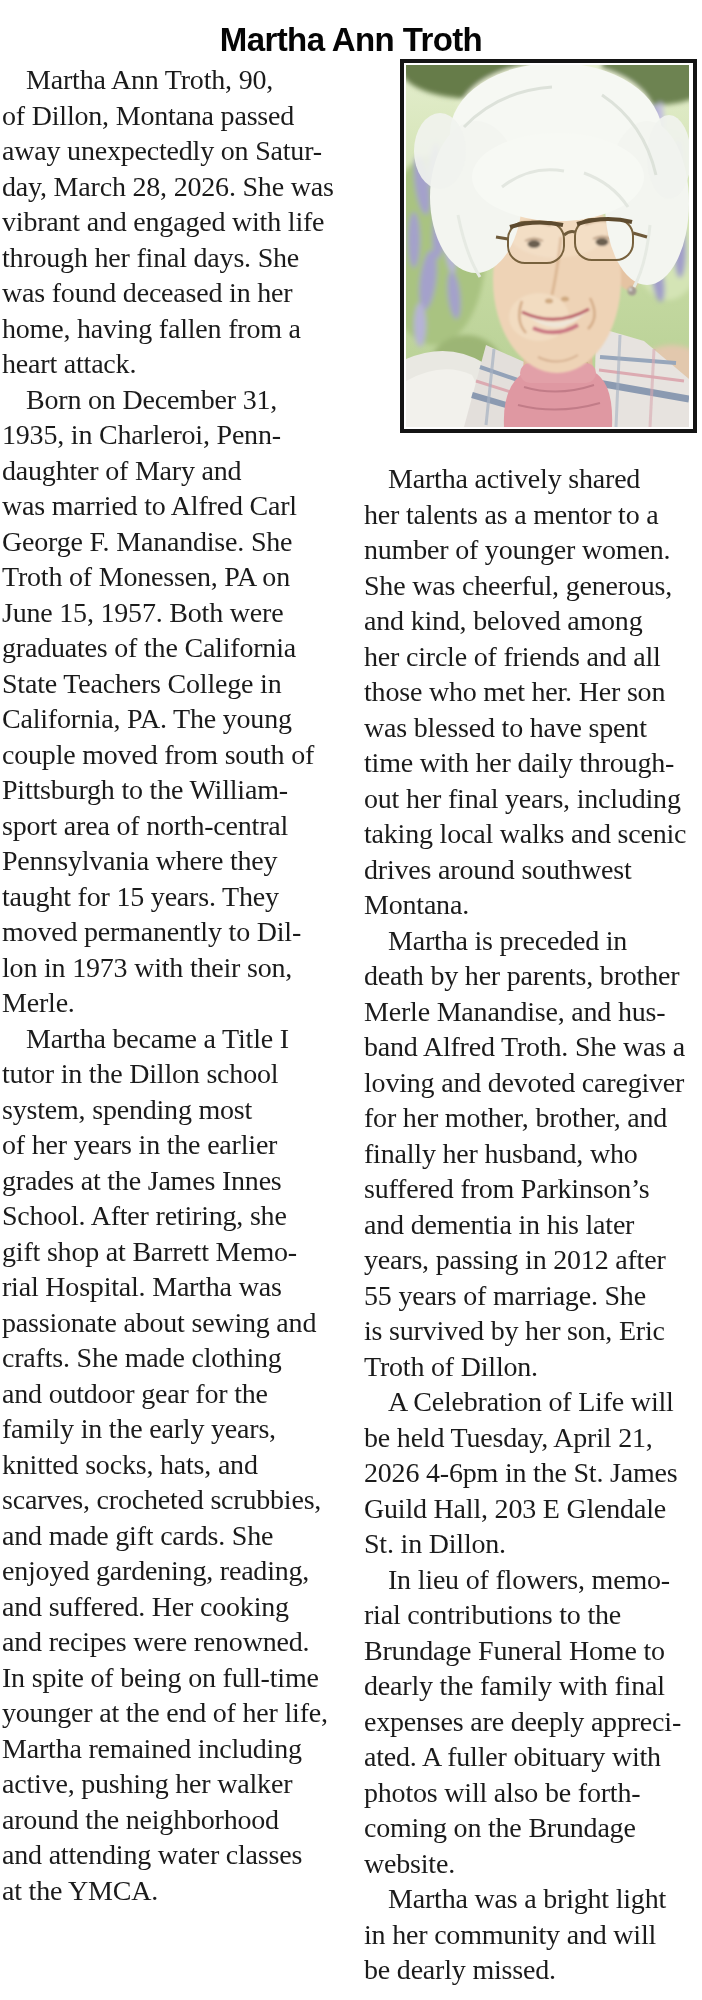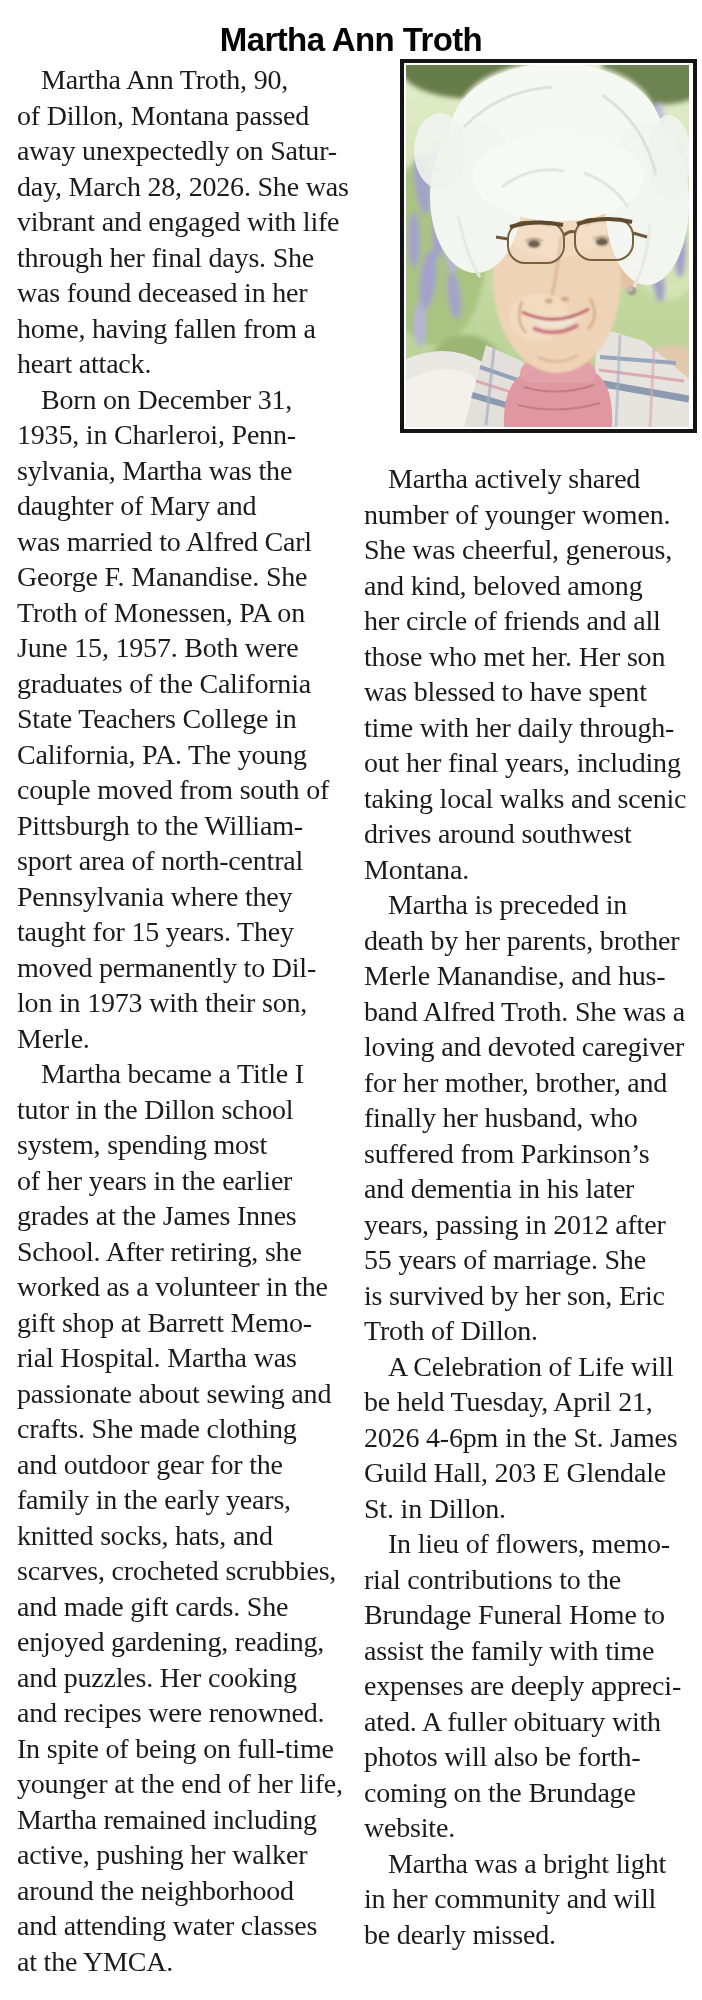--- a/index.html
+++ b/index.html
@@ -24,21 +24,21 @@
     line-height: 44px;
     letter-spacing: -0.6px;
     color: #050505;
   }
   .col {
     position: absolute;
     font-size: 28px;
     line-height: 35.5px;
     letter-spacing: -0.2px;
   }
-  .col-left  { left: 17px;   top: 62px;  width: 349px; }
+  .col-left  { left: 2px;   top: 62px;  width: 349px; }
   .col-right { left: 364px; top: 461px; width: 338px; }
   .line { height: 35.5px; white-space: nowrap; }
   .line.first { padding-left: 24px; }
   .photo-frame {
     position: absolute;
     left: 400px;
     top: 59px;
     width: 297px;
     height: 374px;
     box-sizing: border-box;
@@ -203,21 +203,20 @@
       <div class="line">of Dillon, Montana passed</div>
       <div class="line">away unexpectedly on Satur-</div>
       <div class="line">day, March 28, 2026. She was</div>
       <div class="line">vibrant and engaged with life</div>
       <div class="line">through her final days. She</div>
       <div class="line">was found deceased in her</div>
       <div class="line">home, having fallen from a</div>
       <div class="line">heart attack.</div>
       <div class="line first">Born on December 31,</div>
       <div class="line">1935, in Charleroi, Penn-</div>
-      <div class="line">sylvania, Martha was the</div>
       <div class="line">daughter of Mary and</div>
       <div class="line">was married to Alfred Carl</div>
       <div class="line">George F. Manandise. She</div>
       <div class="line">Troth of Monessen, PA on</div>
       <div class="line">June 15, 1957. Both were</div>
       <div class="line">graduates of the California</div>
       <div class="line">State Teachers College in</div>
       <div class="line">California, PA. The young</div>
       <div class="line">couple moved from south of</div>
       <div class="line">Pittsburgh to the William-</div>
@@ -226,43 +225,43 @@
       <div class="line">taught for 15 years. They</div>
       <div class="line">moved permanently to Dil-</div>
       <div class="line">lon in 1973 with their son,</div>
       <div class="line">Merle.</div>
       <div class="line first">Martha became a Title I</div>
       <div class="line">tutor in the Dillon school</div>
       <div class="line">system, spending most</div>
       <div class="line">of her years in the earlier</div>
       <div class="line">grades at the James Innes</div>
       <div class="line">School. After retiring, she</div>
-      <div class="line">worked as a volunteer in the</div>
       <div class="line">gift shop at Barrett Memo-</div>
       <div class="line">rial Hospital. Martha was</div>
       <div class="line">passionate about sewing and</div>
       <div class="line">crafts. She made clothing</div>
       <div class="line">and outdoor gear for the</div>
       <div class="line">family in the early years,</div>
       <div class="line">knitted socks, hats, and</div>
       <div class="line">scarves, crocheted scrubbies,</div>
       <div class="line">and made gift cards. She</div>
       <div class="line">enjoyed gardening, reading,</div>
-      <div class="line">and puzzles. Her cooking</div>
+      <div class="line">and suffered. Her cooking</div>
       <div class="line">and recipes were renowned.</div>
       <div class="line">In spite of being on full-time</div>
       <div class="line">younger at the end of her life,</div>
       <div class="line">Martha remained including</div>
       <div class="line">active, pushing her walker</div>
       <div class="line">around the neighborhood</div>
       <div class="line">and attending water classes</div>
       <div class="line">at the YMCA.</div>
     </div>
   <div class="col col-right">
       <div class="line first">Martha actively shared</div>
+      <div class="line">her talents as a mentor to a</div>
       <div class="line">number of younger women.</div>
       <div class="line">She was cheerful, generous,</div>
       <div class="line">and kind, beloved among</div>
       <div class="line">her circle of friends and all</div>
       <div class="line">those who met her. Her son</div>
       <div class="line">was blessed to have spent</div>
       <div class="line">time with her daily through-</div>
       <div class="line">out her final years, including</div>
       <div class="line">taking local walks and scenic</div>
       <div class="line">drives around southwest</div>
@@ -281,21 +280,21 @@
       <div class="line">is survived by her son, Eric</div>
       <div class="line">Troth of Dillon.</div>
       <div class="line first">A Celebration of Life will</div>
       <div class="line">be held Tuesday, April 21,</div>
       <div class="line">2026 4-6pm in the St. James</div>
       <div class="line">Guild Hall, 203 E Glendale</div>
       <div class="line">St. in Dillon.</div>
       <div class="line first">In lieu of flowers, memo-</div>
       <div class="line">rial contributions to the</div>
       <div class="line">Brundage Funeral Home to</div>
-      <div class="line">assist the family with time</div>
+      <div class="line">dearly the family with final</div>
       <div class="line">expenses are deeply appreci-</div>
       <div class="line">ated. A fuller obituary with</div>
       <div class="line">photos will also be forth-</div>
       <div class="line">coming on the Brundage</div>
       <div class="line">website.</div>
       <div class="line first">Martha was a bright light</div>
       <div class="line">in her community and will</div>
       <div class="line">be dearly missed.</div>
     </div>
 

